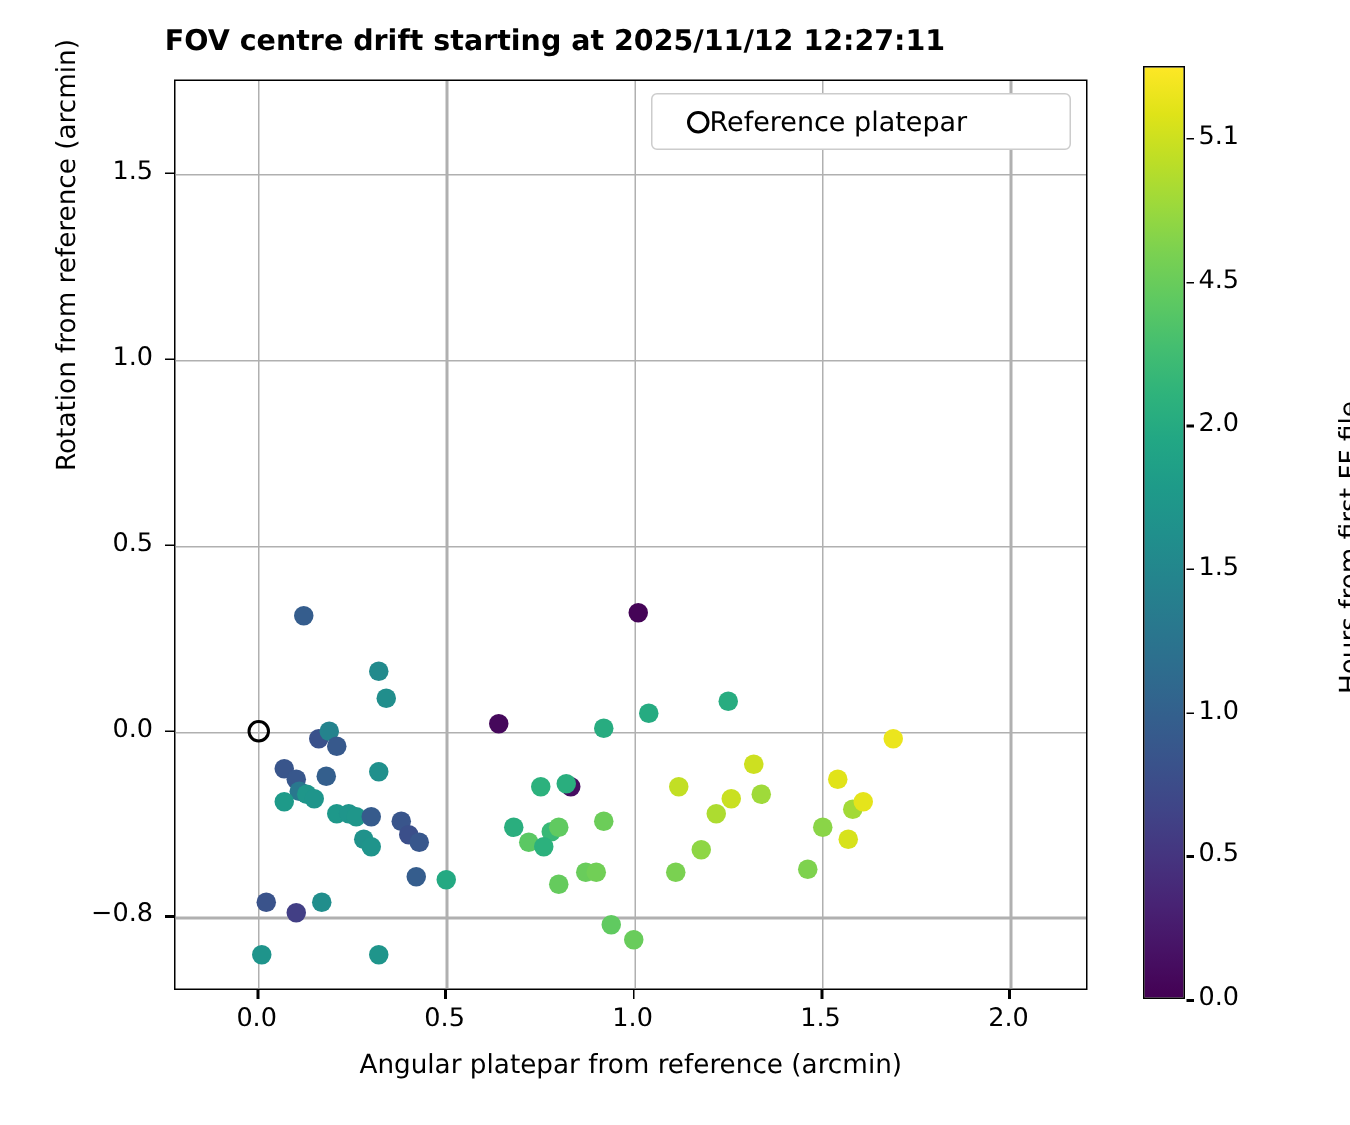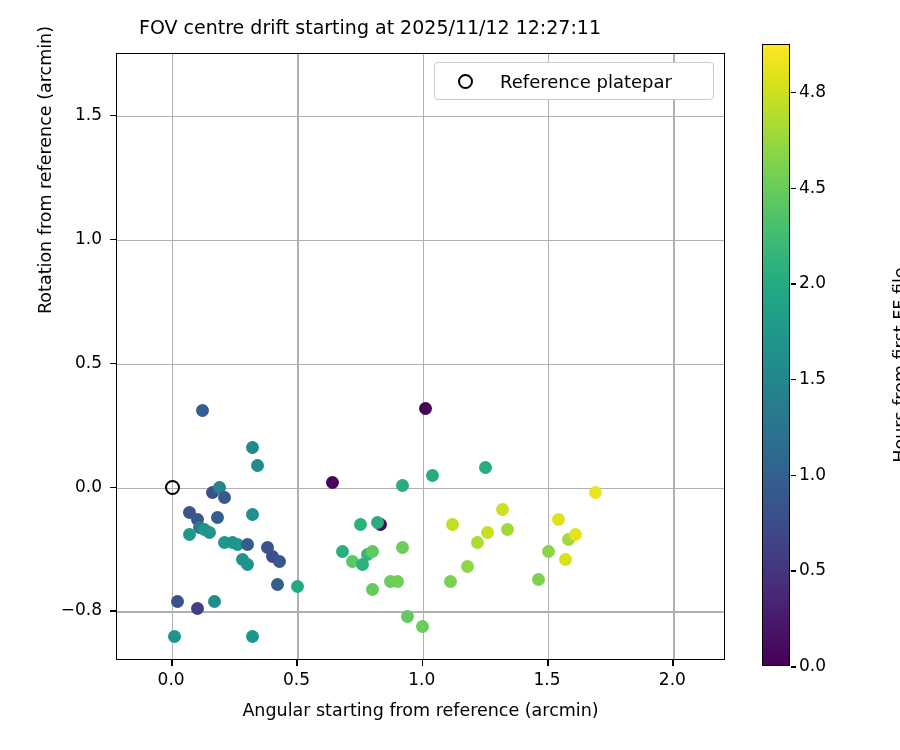--- a/index.html
+++ b/index.html
@@ -23,20 +23,21 @@
   #chart-title {
     position: absolute;
     left: 0;
     top: 16px;
     width: 740px;
     text-align: center;
     font-size: 19px;
     color: #000000;
     letter-spacing: 0px;
     white-space: nowrap;
+    font-weight: bold;
   }
   
   #plot-area {
     position: absolute;
     left: 116px;
     top: 53px;
     width: 609px;
     height: 607px;
     border: 1.4px solid #000000;
     box-sizing: border-box;
@@ -146,21 +147,20 @@
     border: 2.2px solid #000000;
     box-sizing: border-box;
     margin-left: 23px;
     flex: none;
   }
   #legend-label {
     font-size: 18px;
     color: #000000;
     margin-left: 0;
     flex: 1;
-    text-align: center;
     padding-right: 14px;
   }
   
   #colorbar {
     position: absolute;
     left: 762px;
     top: 44px;
     width: 28px;
     height: 622px;
     border: 1.2px solid #000000;
@@ -275,21 +275,21 @@
       <div class="point" style="left: 458.63px; top: 480.645px; background: rgb(229, 228, 27);"></div>
       <div class="point" style="left: 478.679px; top: 438.527px; background: rgb(235, 229, 29);"></div>
       <div id="ref-marker" style="left: 55.1358px; top: 433.571px;"></div>
     </div>
 
   <div id="legend">
     <div id="legend-marker"></div>
     <div id="legend-label">Reference platepar</div>
   </div>
 
-  <div id="xlabel">Angular starting from reference (arcmin)</div>
+  <div id="xlabel">Angular platepar from reference (arcmin)</div>
   <div id="ylabel">Rotation from reference (arcmin)</div>
 
   <div id="colorbar" style="background: linear-gradient(rgb(253, 231, 37) 0%, rgb(223, 227, 24) 5%, rgb(189, 222, 38) 10%, rgb(155, 217, 60) 15%, rgb(122, 209, 81) 20%, rgb(94, 201, 97) 25%, rgb(68, 190, 112) 30%, rgb(47, 179, 123) 35%, rgb(34, 167, 132) 40%, rgb(30, 155, 137) 45%, rgb(32, 144, 140) 50%, rgb(36, 132, 141) 55%, rgb(41, 120, 142) 60%, rgb(46, 108, 142) 65%, rgb(52, 95, 141) 70%, rgb(58, 82, 139) 75%, rgb(64, 68, 135) 80%, rgb(69, 52, 127) 85%, rgb(72, 35, 116) 90%, rgb(71, 18, 101) 95%, rgb(68, 1, 84) 100%);"></div>
   <div id="cb-label">Hours from first FF file</div>
 
 <div class="tick-x" style="left: 171.136px;"></div>
     <div class="ticklabel-x" style="left: 171.136px;">0.0</div>
     <div class="tick-x" style="left: 296.444px;"></div>
     <div class="ticklabel-x" style="left: 296.444px;">0.5</div>
     <div class="tick-x" style="left: 421.753px;"></div>
@@ -314,14 +314,14 @@
     <div class="cb-ticklabel" style="top: 570.308px;">0.5</div>
     <div class="cb-tick" style="top: 474.615px;"></div>
     <div class="cb-ticklabel" style="top: 474.615px;">1.0</div>
     <div class="cb-tick" style="top: 378.923px;"></div>
     <div class="cb-ticklabel" style="top: 378.923px;">1.5</div>
     <div class="cb-tick" style="top: 283.231px;"></div>
     <div class="cb-ticklabel" style="top: 283.231px;">2.0</div>
     <div class="cb-tick" style="top: 187.538px;"></div>
     <div class="cb-ticklabel" style="top: 187.538px;">4.5</div>
     <div class="cb-tick" style="top: 91.8462px;"></div>
-    <div class="cb-ticklabel" style="top: 91.8462px;">4.8</div>
+    <div class="cb-ticklabel" style="top: 91.8462px;">5.1</div>
   </div>
 
 </body></html>

